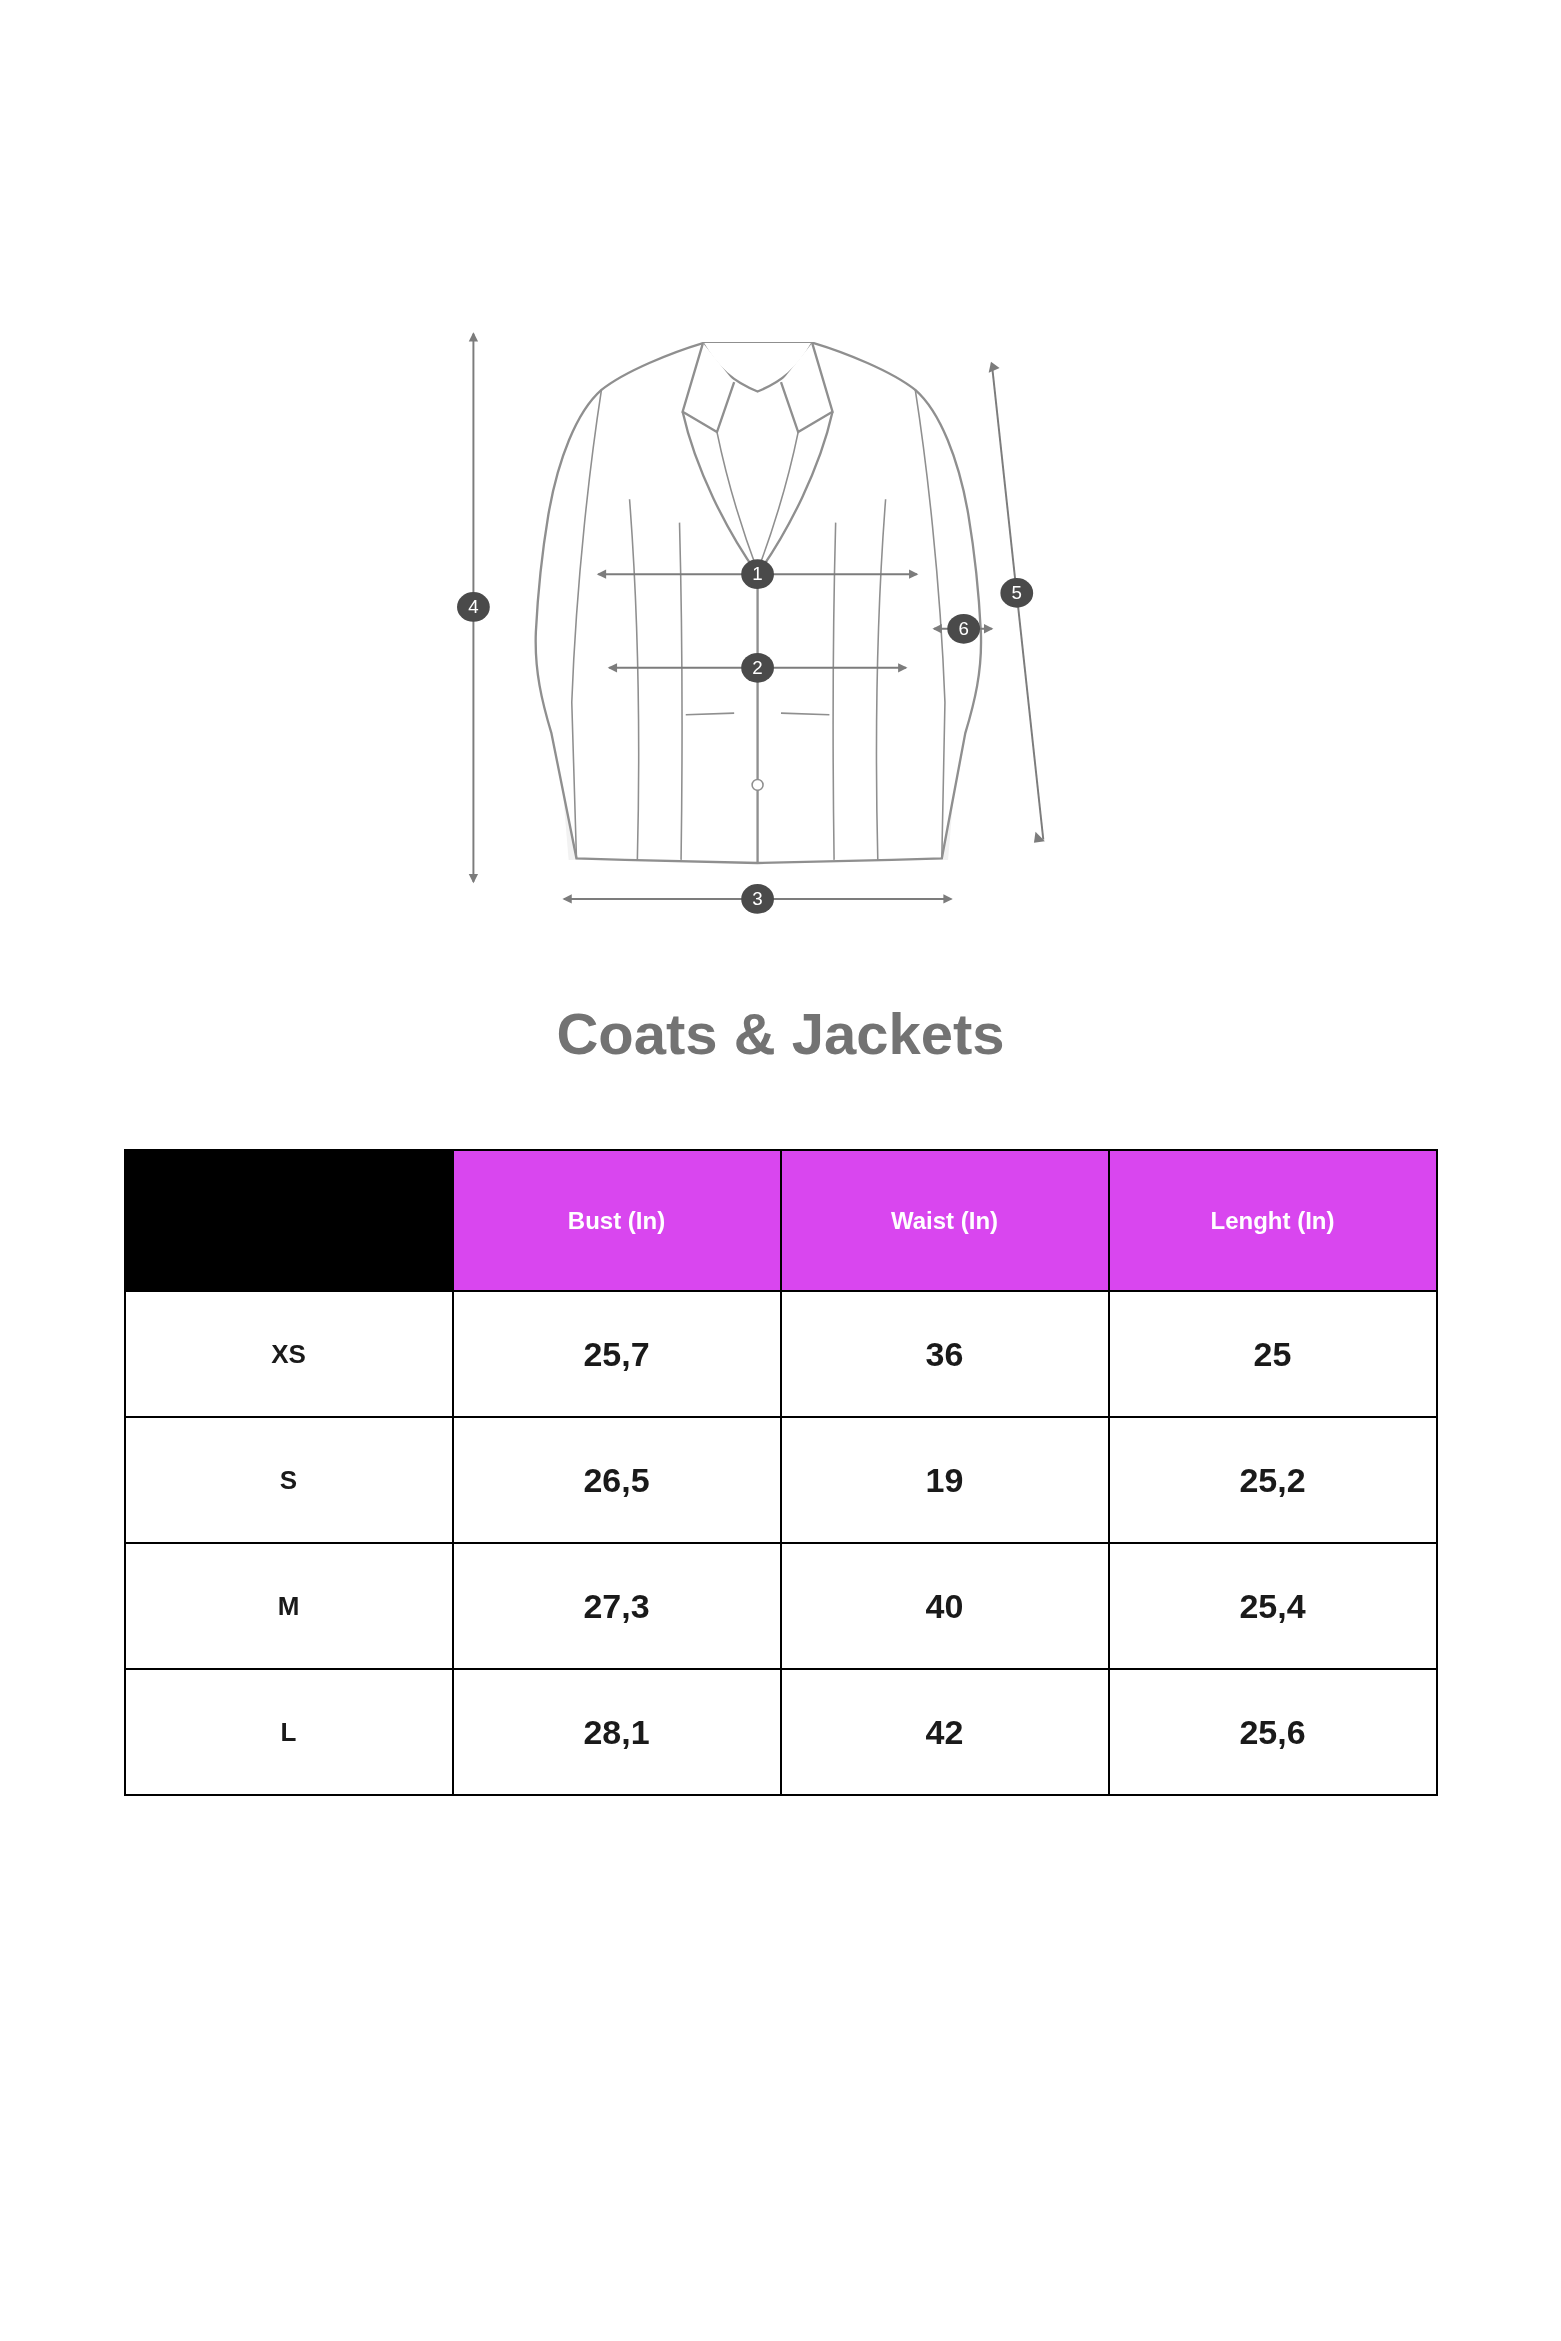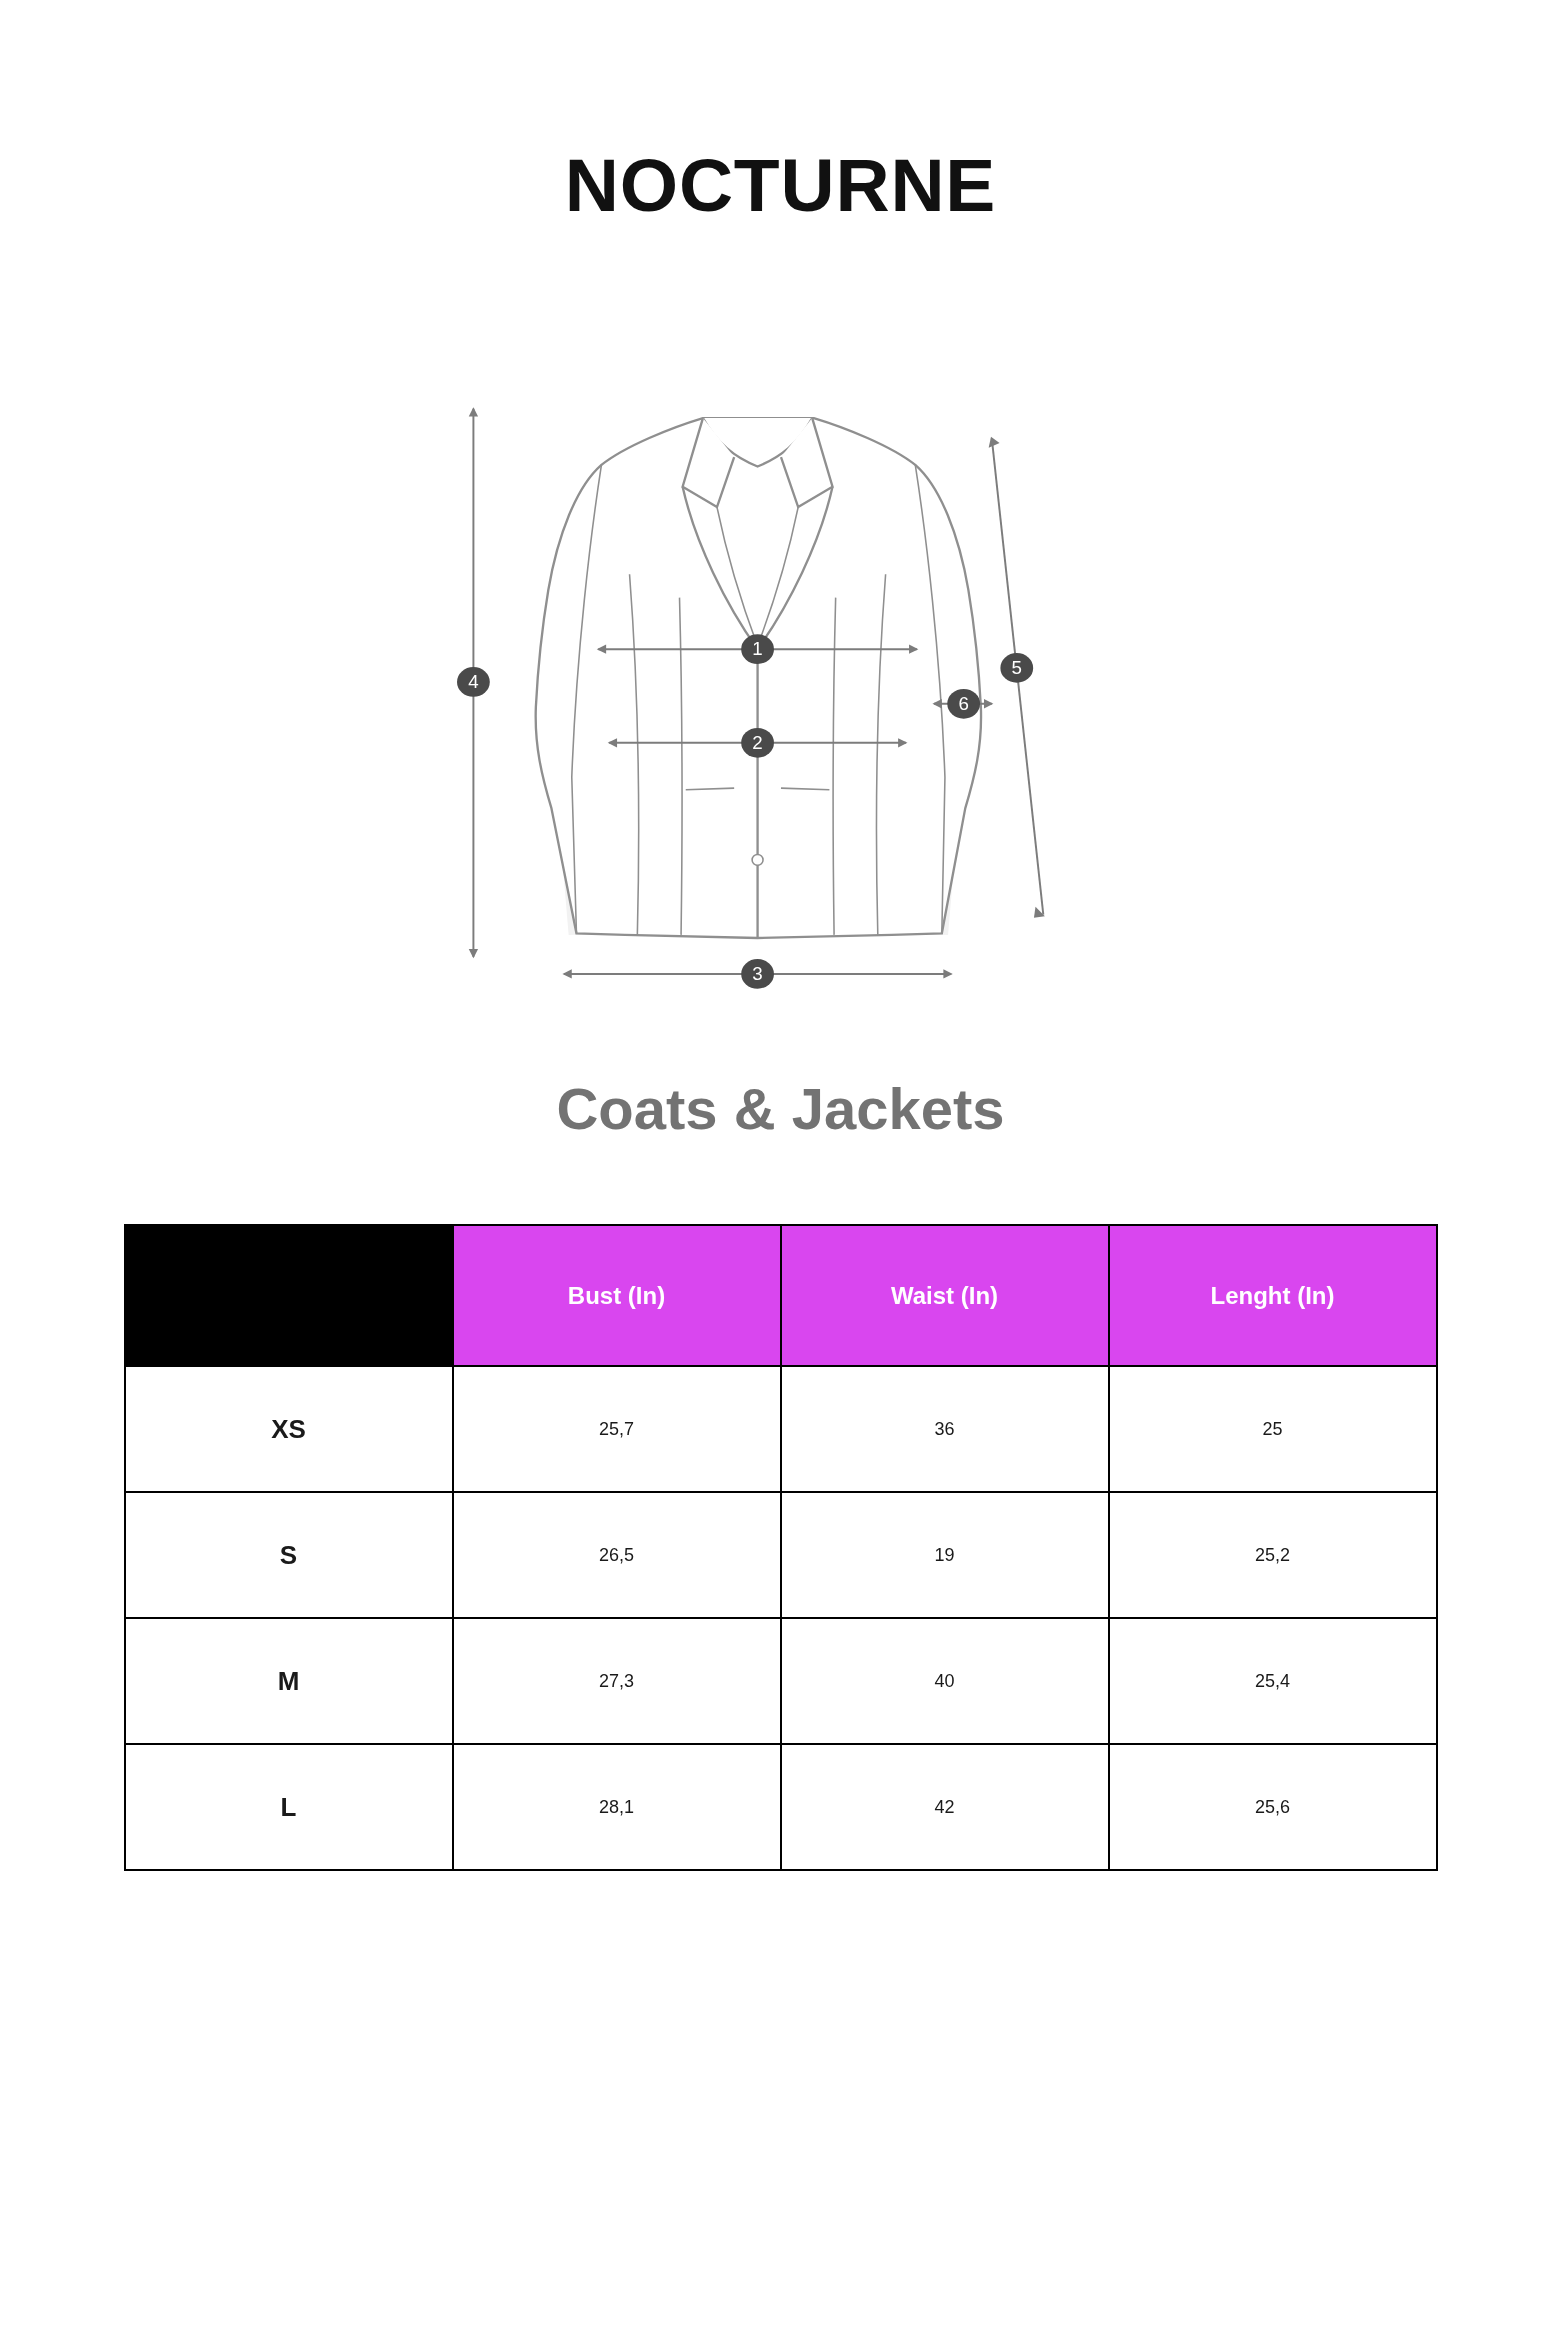--- a/index.html
+++ b/index.html
@@ -83,22 +83,22 @@
     border-color: #000000;
   }
 
   table.size-table thead th.corner {
     background: #000000;
     border-color: #000000;
   }
 
   table.size-table tbody td {
     height: 122px;
-    font-size: 18px;
-    font-weight: 400;
+    font-size: 34px;
+    font-weight: 700;
     color: #1a1a1a;
     background: #ffffff;
   }
 
   table.size-table tbody td.size-label {
     font-weight: 700;
     font-size: 26px;
     text-align: center;
   }
 
@@ -106,21 +106,20 @@
   col.c1 { width: 328px; }
   col.c2 { width: 328px; }
   col.c3 { width: 328px; }
   col.c4 { width: 328px; }
 </style>
 </head>
 <body>
 
 <div class="page">
 
-  <div class="brand-title">NOCTURNE</div>
 
   <div class="diagram-wrap">
     <svg width="828" height="687" viewBox="0 0 1060 880">
       <g fill="none" stroke="#8f8f8f" stroke-width="3">
 
         <path d="M232 455 L300 330 L330 760 L258 762 Z" fill="#f2f2f2" stroke="none"></path>
         <path d="M700 330 L770 455 L744 762 L672 760 Z" fill="#f2f2f2" stroke="none"></path>
         <path d="M430 110 L500 140 L570 110 L570 300 L500 360 L430 300 Z" fill="#f1f1f1" stroke="none"></path>
         <path d="M336 420 L396 420 L402 760 L330 760 Z" fill="#f5f5f5" stroke="none"></path>
         <path d="M604 420 L664 420 L672 760 L600 760 Z" fill="#f5f5f5" stroke="none"></path>

